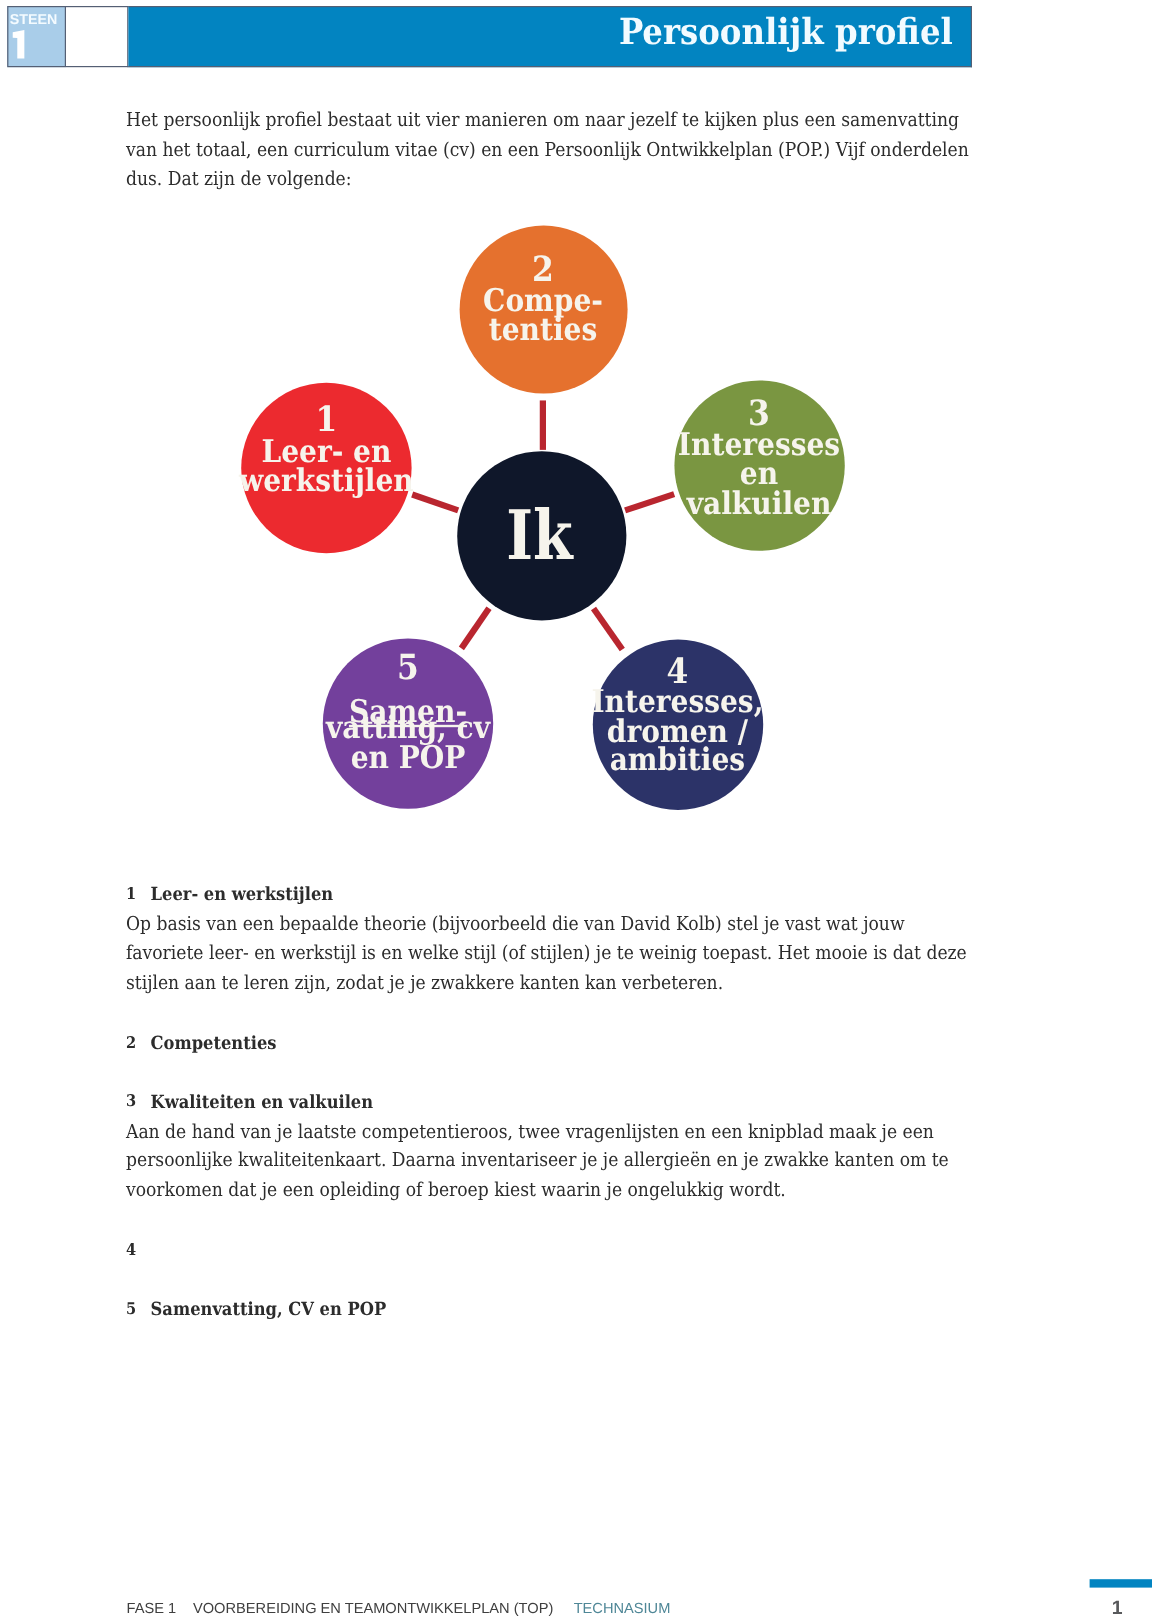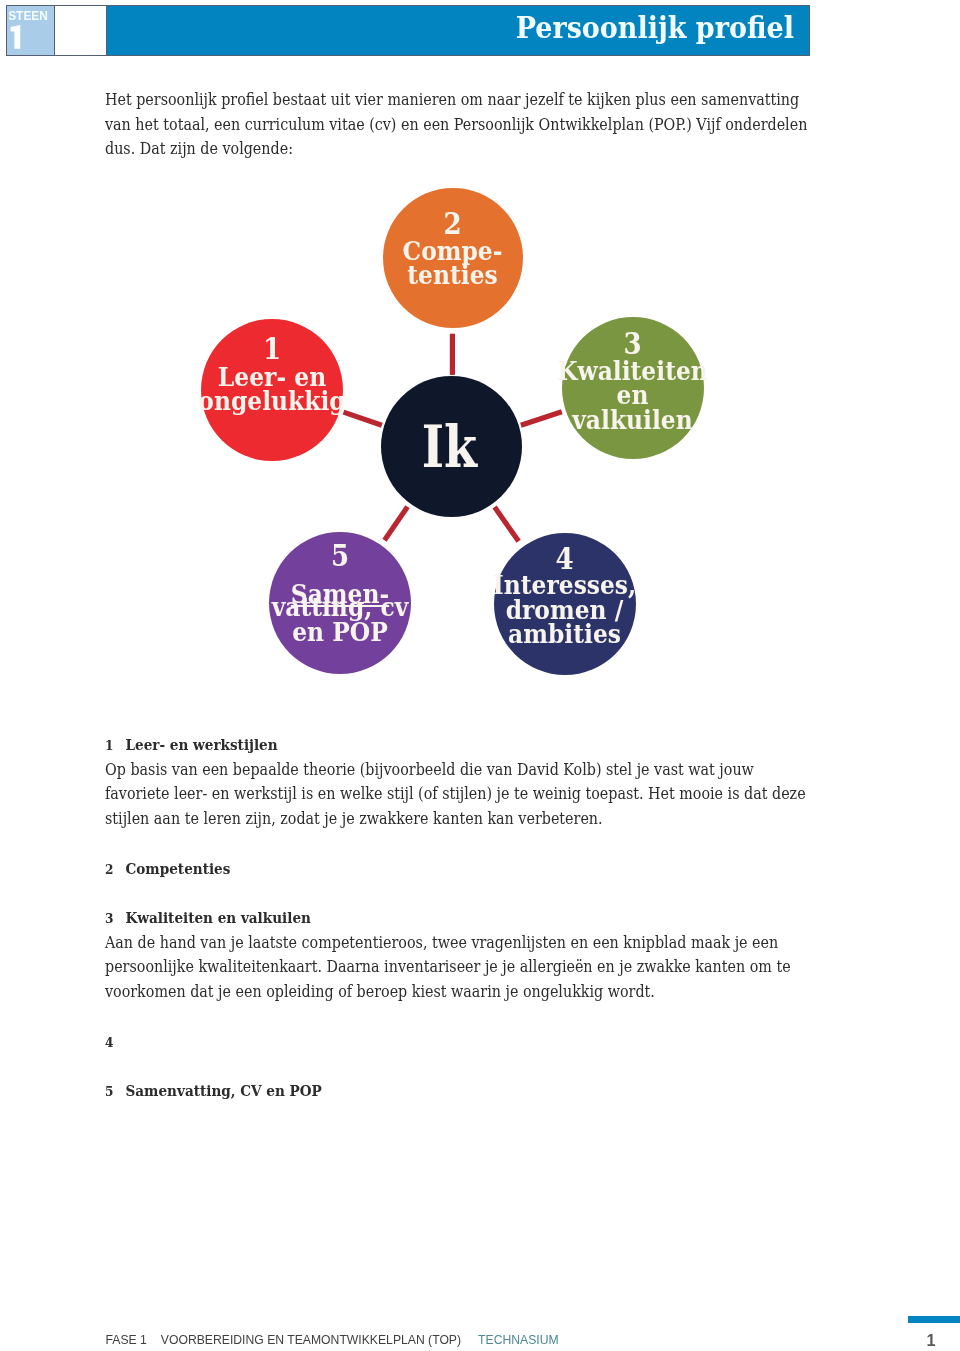--- a/index.html
+++ b/index.html
@@ -87,30 +87,30 @@
         <line x1="452.4" y1="153.7" x2="452.4" y2="194.9"></line>
         <line x1="343.5" y1="232.1" x2="381.8" y2="245.3"></line>
         <line x1="520.9" y1="245.3" x2="561.8" y2="231.8"></line>
         <line x1="494.6" y1="327.1" x2="518.6" y2="361.3"></line>
         <line x1="407.5" y1="326.8" x2="384.5" y2="360.3"></line>
       </g>
     </svg>
   <div class="node" style="left: 201px; top: 139px; width: 142px; height: 142px; background: rgb(236, 42, 47);">
         <div class="txt num" style="top: 16.2036px; line-height: 29px;">1</div>
         <div class="txt lbl" style="top: 47.5164px; line-height: 21px;">Leer- en</div>
-        <div class="txt lbl" style="top: 71.9164px; line-height: 21px;">ongelukkig</div>
+        <div class="txt lbl" style="top: 71.9164px; line-height: 21px;">werkstijlen</div>
       </div>
       <div class="node" style="left: 382.5px; top: 8.2px; width: 140px; height: 140px; background: rgb(229, 113, 46);">
         <div class="txt num" style="top: 21.5036px; line-height: 29px;">2</div>
         <div class="txt lbl" style="top: 52.7164px; line-height: 21px;">Compe-</div>
         <div class="txt lbl" style="top: 77.0164px; line-height: 21px;">tenties</div>
       </div>
       <div class="node" style="left: 561.5px; top: 137px; width: 142px; height: 142px; background: rgb(122, 150, 65);">
         <div class="txt num" style="top: 13.0036px; line-height: 29px;">3</div>
-        <div class="txt lbl" style="top: 43.9164px; line-height: 21px;">Kwaliteiten</div>
+        <div class="txt lbl" style="top: 43.9164px; line-height: 21px;">Interesses</div>
         <div class="txt lbl" style="top: 68.2164px; line-height: 21px;">en</div>
         <div class="txt lbl" style="top: 93.1164px; line-height: 21px;">valkuilen</div>
       </div>
       <div class="node" style="left: 493.5px; top: 352.8px; width: 142px; height: 142px; background: rgb(44, 51, 104);">
         <div class="txt num" style="top: 11.7036px; line-height: 29px;">4</div>
         <div class="txt lbl" style="top: 42.6164px; line-height: 21px;">Interesses,</div>
         <div class="txt lbl" style="top: 66.9164px; line-height: 21px; text-align: center;">dromen /</div>
         <div class="txt lbl" style="top: 91.3164px; line-height: 21px;">ambities</div>
       </div>
       <div class="node" style="left: 269px; top: 351.8px; width: 142px; height: 142px; background: rgb(115, 64, 156);">

